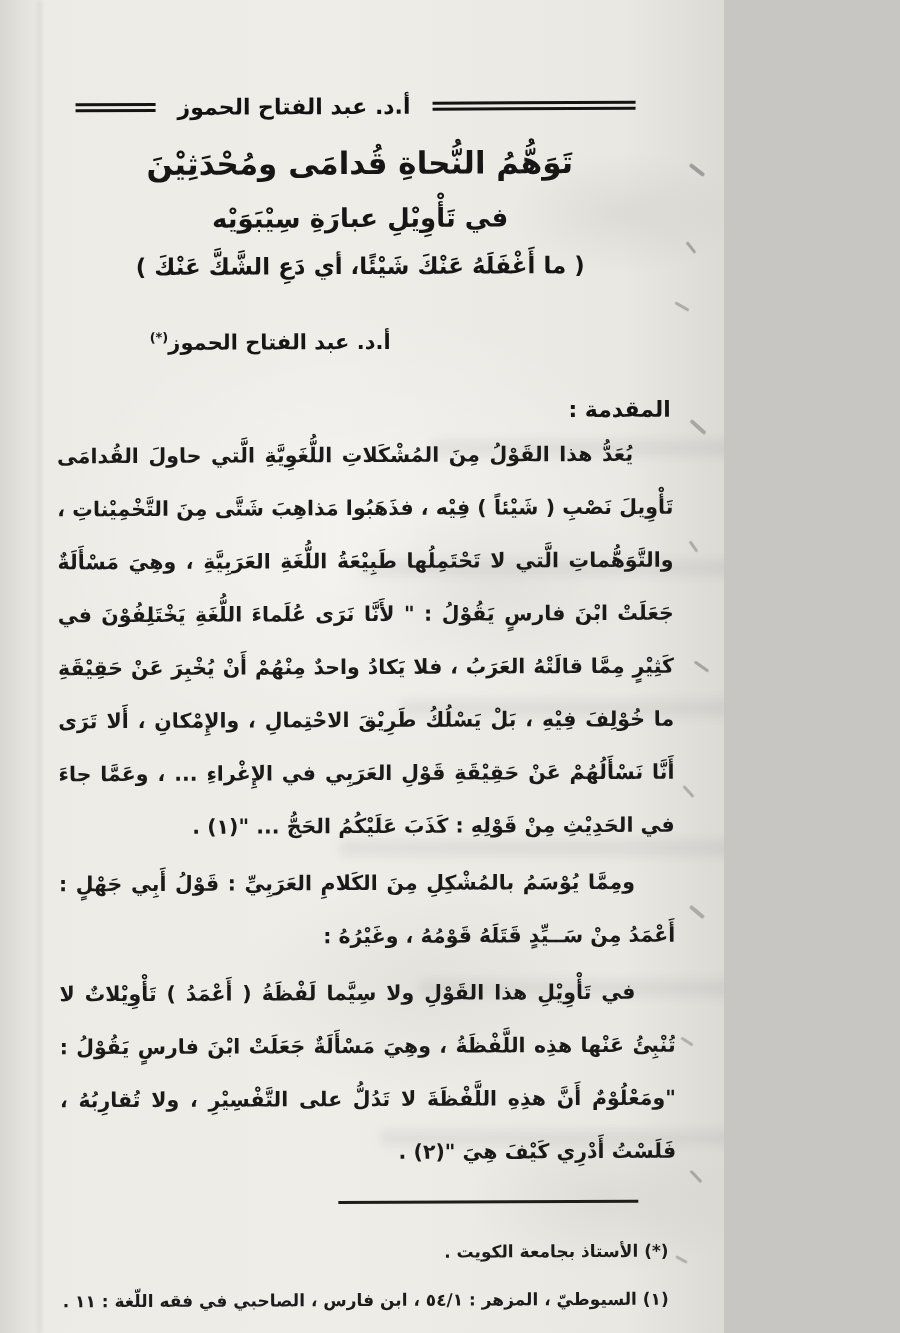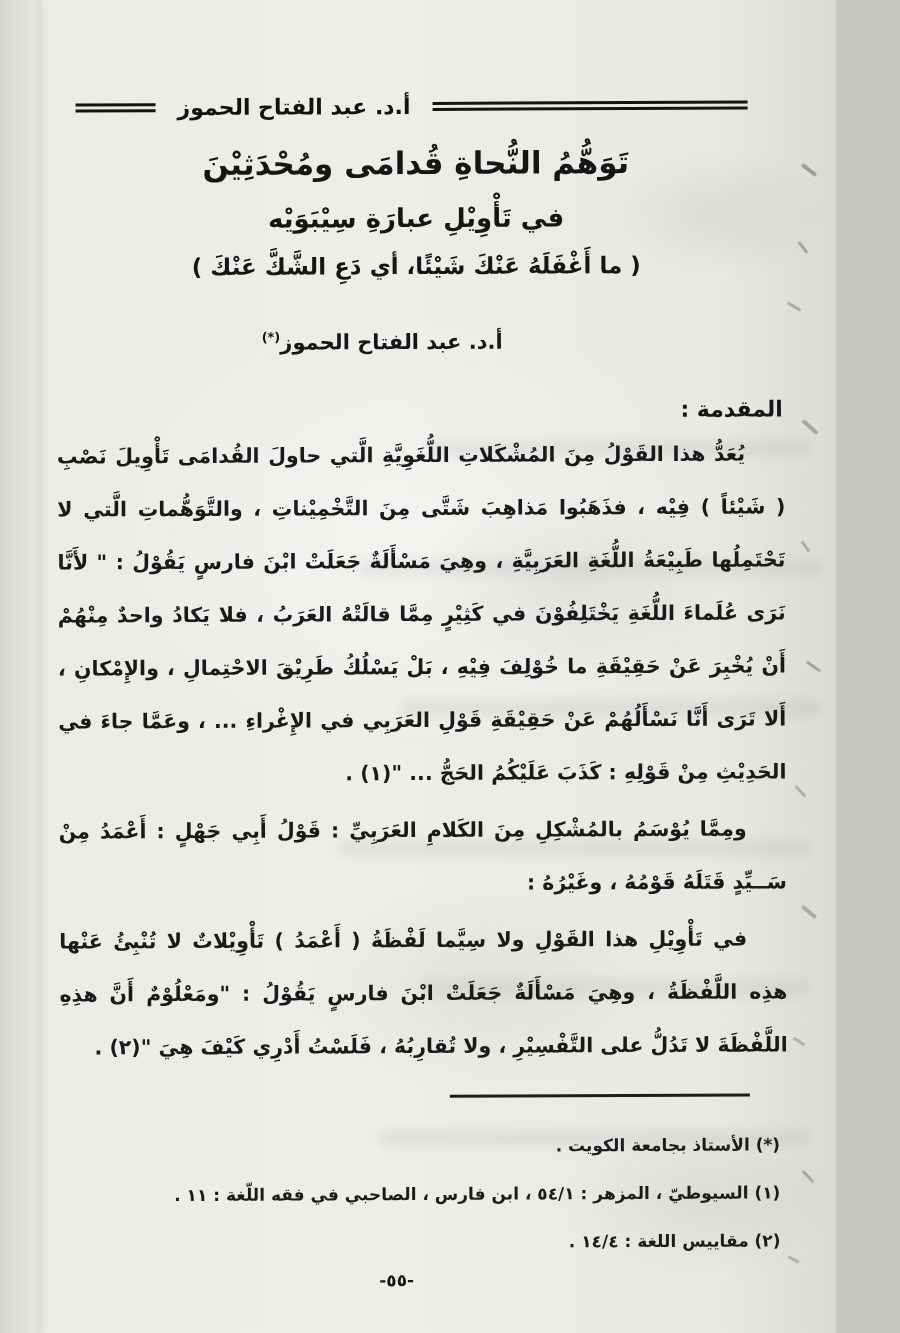--- a/index.html
+++ b/index.html
@@ -6,21 +6,21 @@
     margin: 0;
     padding: 0;
     width: 900px;
     height: 1333px;
     overflow: hidden;
     background: #c8c6c2;
     font-family: "DejaVu Sans", sans-serif;
   }
   .page {
     position: relative;
-    width: 836px;
+    width: 724px;
     height: 1333px;
     overflow: hidden;
     color: #161616;
     background:
       radial-gradient(160px 90px at 86% 16%, rgba(108,106,100,.10), transparent 70%),
       radial-gradient(230px 130px at 68% 44%, rgba(108,106,100,.09), transparent 70%),
       radial-gradient(260px 150px at 58% 74%, rgba(108,106,100,.08), transparent 70%),
       radial-gradient(200px 110px at 84% 90%, rgba(108,106,100,.10), transparent 70%),
       radial-gradient(420px 300px at 50% 40%, rgba(255,255,255,.35), transparent 75%),
       linear-gradient(90deg, #d9d7d2 0%, #edebe6 6%, #efede8 45%, #eae8e3 86%, #dcdad5 100%);

